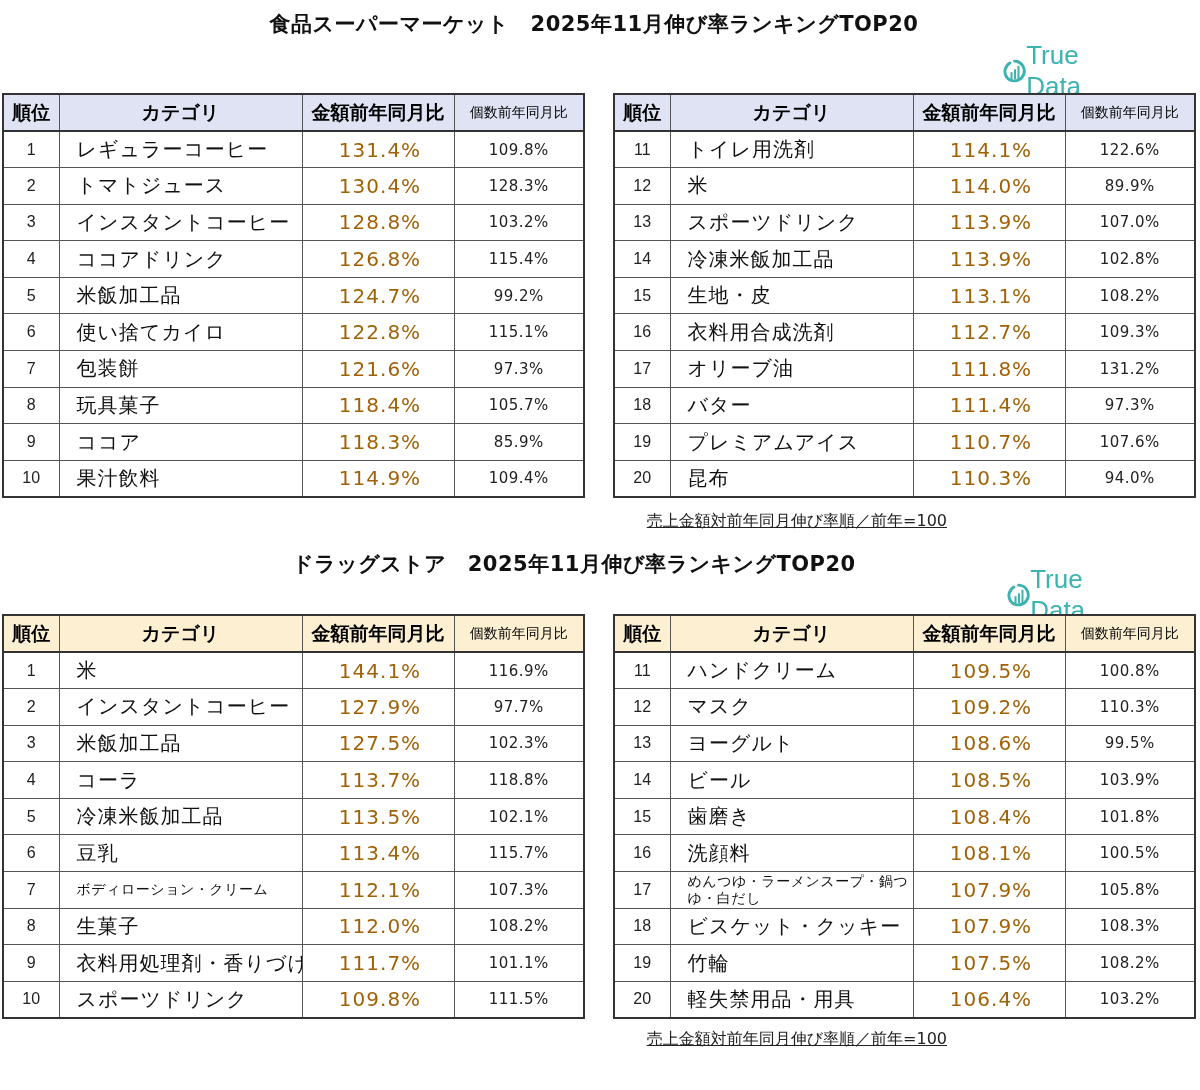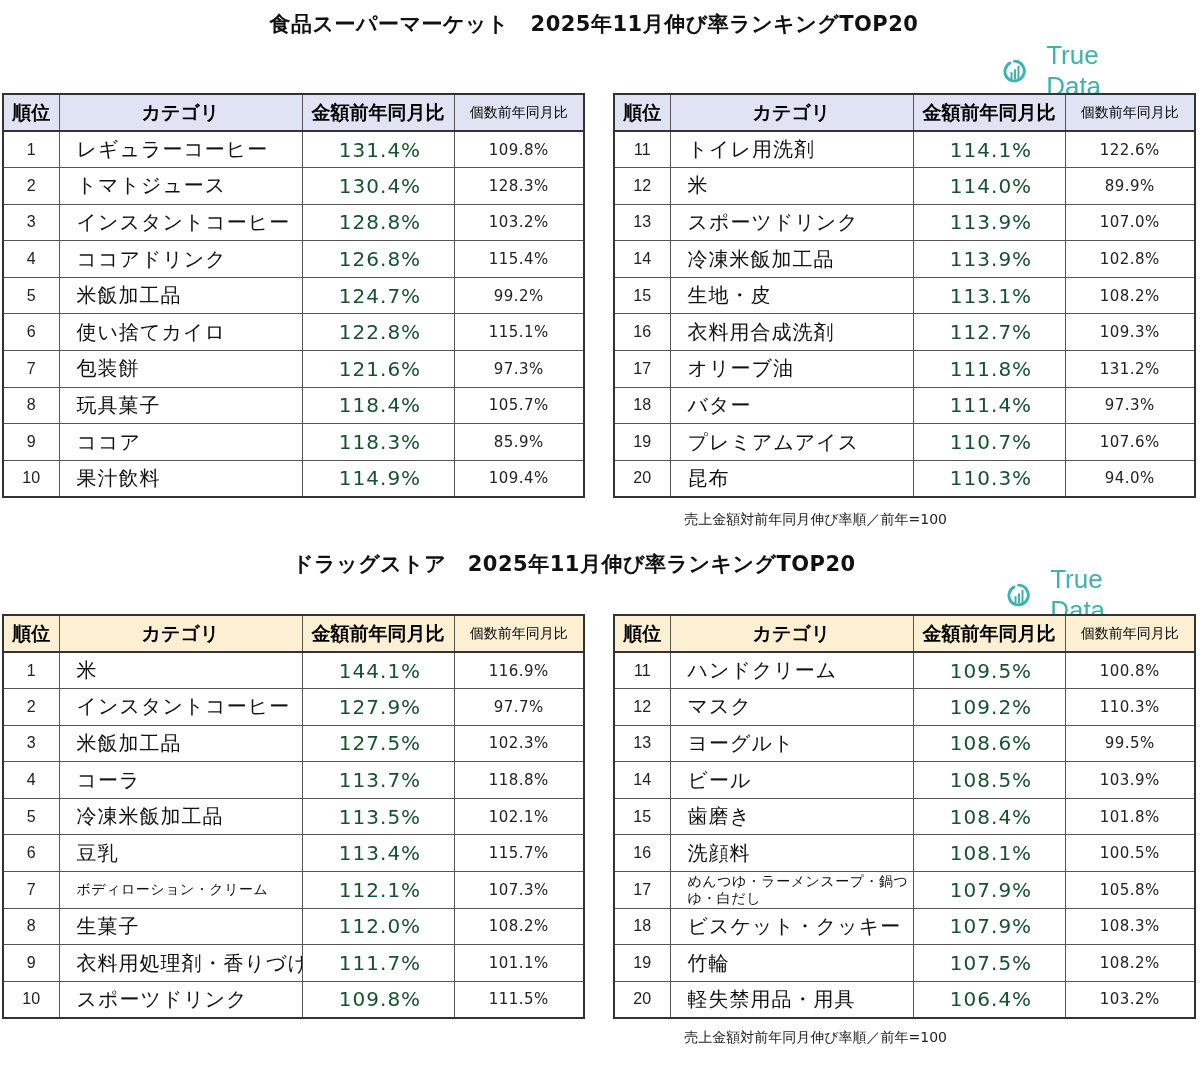--- a/index.html
+++ b/index.html
@@ -11,21 +11,21 @@
     .section.drug { top: 520px; height: 538px; }
 
     .title {
       position: absolute; left: 0; width: 1188px; text-align: center;
       font-size: 21px; font-weight: bold; letter-spacing: 0.5px; color: #111;
     }
     .section.food .title { top: 10px; }
     .section.drug .title { top: 30px; left: -20px; }
 
     .logo {
-      position: absolute; display: flex; align-items: center; gap: 20px;
+      position: absolute; display: flex; align-items: center; gap: 0;
       color: #3bb3b0; font-family: "Liberation Sans", sans-serif; font-size: 26px; font-weight: normal;
     }
     .section.food .logo { left: 1003px; top: 40px; }
     .section.drug .logo { left: 1007px; top: 44px; }
     .logo svg { width: 38px; height: 38px; }
 
     table.rank {
       position: absolute; border-collapse: collapse; table-layout: fixed;
       border: 2px solid #333;
     }
@@ -48,25 +48,25 @@
     }
     table.rank th.small { font-size: 14px; font-weight: normal; margin-left: 24px; }
     .section.food th { background: #dfe3f3; }
     .section.drug th { background: #fcefd2; }
 
     table.rank td { height: 36.6px; background: #fff; }
     td.rank-cell { text-align: center; font-family: "Liberation Sans Narrow", "Liberation Sans", sans-serif; font-size: 16px; color: #222; }
     td.cat-cell { text-align: left; padding-left: 17px; font-size: 20px; letter-spacing: 1px; color: #111; }
     td.cat-cell.small { font-size: 14px; letter-spacing: 0.5px; }
     td.cat-cell.wrap { white-space: normal; font-size: 14px; line-height: 17px; letter-spacing: 0.5px; }
-    td.amt-cell { text-align: center; font-size: 20px; letter-spacing: 1px; color: #14532d; padding-left: 4px; }
+    td.amt-cell { text-align: center; font-size: 20px; letter-spacing: 1px; color: #a16207; padding-left: 4px; }
     td.qty-cell { text-align: center; font-size: 15px; letter-spacing: 0.5px; color: #222; }
 
     .footnote {
-      position: absolute; right: 14px; font-size: 14px; color: #222;
+      position: absolute; right: 14px; font-size: 16px; color: #222; text-decoration: underline;
     }
     .section.food .footnote { top: 511px; }
     .section.drug .footnote { top: 509px; }
   </style>
 </head>
 <body>
 
 <section class="section food">
   <h1 class="title">食品スーパーマーケット　2025年11月伸び率ランキングTOP20</h1>
   <div class="logo">

